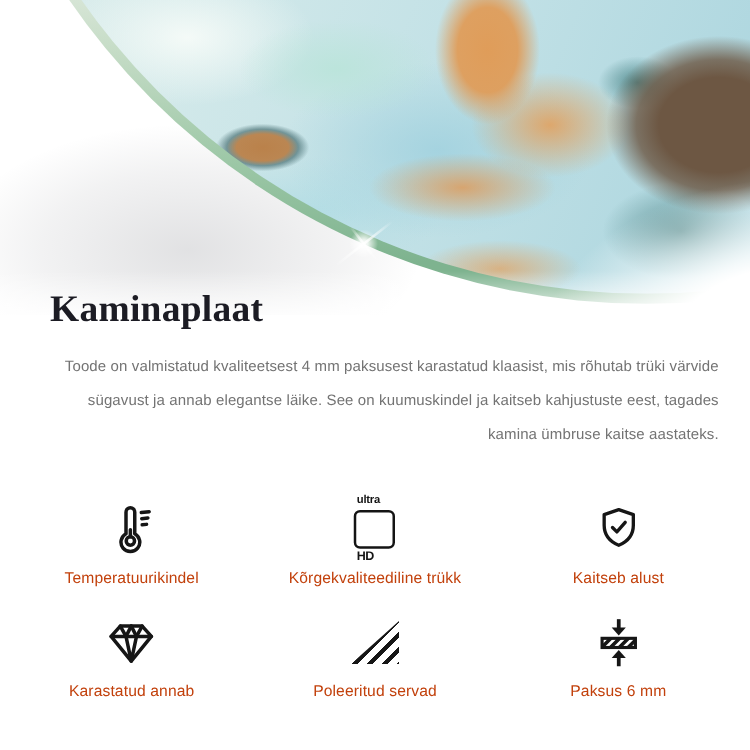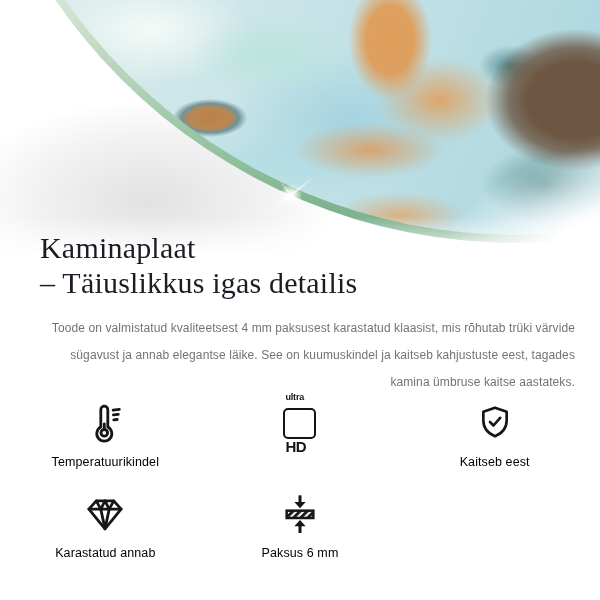--- a/index.html
+++ b/index.html
@@ -59,47 +59,47 @@
   }
   .sparkle .ray { position:absolute; left:-16px; top:12px; width:58px; height:2px;
     background: linear-gradient(90deg, rgba(255,255,255,0) 0%, rgba(255,255,255,0.9) 50%, rgba(255,255,255,0) 100%);
   }
   .sparkle .ray.r1 { transform: rotate(-38deg); }
   .sparkle .ray.r2 { transform: rotate(52deg); width:34px; left:-4px; }
 
   
   .content { position:absolute; left:40px; top:230px; width:535px; }
   h1.title {
-    margin:0; font-family:"Liberation Serif", serif; font-weight:400;
+    margin:0; font-family:"Liberation Serif", serif; font-weight:700;
     font-size:30px; line-height:35px; color:#1c1c24; letter-spacing:0.2px;
   }
   p.desc {
     margin:15px 0 0 0; font-size:12px; line-height:27px; color:#737373;
     letter-spacing:0.1px; width:535px;text-align:right;
   }
 
   
   .features {
     position:absolute; left:8px; top:400px; width:584px;
     display:grid; grid-template-columns:1fr 1fr 1fr; row-gap:22px;
   }
   .feature { display:flex; flex-direction:column; align-items:center; }
   .icon-box { height:46px; display:flex; align-items:center; justify-content:center; }
-  .feature .label { margin-top:9px; font-size:12.5px; color:#000000; letter-spacing:0.1px; }
+  .feature .label { margin-top:9px; font-size:12.5px; color:#c2410c; letter-spacing:0.1px; }
 
   .icon-svg { stroke:#161616; fill:none; stroke-width:1.6; stroke-linecap:round; stroke-linejoin:round; }
 
   
   .uhd {
     width:33px; height:31px; border:2.2px solid #141414; border-radius:5px;
     display:flex; flex-direction:column; align-items:flex-start; justify-content:center;
     line-height:1; color:#141414; box-sizing:border-box;gap:36px;
   }
   .uhd .t { font-size:9px; font-weight:700; letter-spacing:-0.2px; }
-  .uhd .b { font-size:15px; font-weight:800; letter-spacing:-0.5px; margin-top:1px; }
+  .uhd .b { font-size:10px; font-weight:800; letter-spacing:-0.5px; margin-top:1px; }
 
   
   .stripes {
     width:40px; height:36px;
     background: repeating-linear-gradient(135deg, #161616 0px, #161616 3.5px, rgba(0,0,0,0) 3.5px, rgba(0,0,0,0) 8.5px);
     clip-path: polygon(2% 98%, 98% 2%, 98% 98%);
   }
 </style>
 </head>
 <body>
@@ -114,21 +114,20 @@
     <div class="sparkle">
       <span class="ray r1"></span>
       <span class="ray r2"></span>
       <span class="glow"></span>
     </div>
   </div>
 
   <div class="content">
     <h1 class="title">
       <span style="display:block">Kaminaplaat</span>
-      <span style="display:block">– Täiuslikkus igas detailis</span>
     </h1>
     <p class="desc">Toode on valmistatud kvaliteetsest 4 mm paksusest karastatud klaasist, mis rõhutab trüki värvide sügavust ja annab elegantse läike. See on kuumuskindel ja kaitseb kahjustuste eest, tagades kamina ümbruse kaitse aastateks.</p>
   </div>
 
   <div class="features">
 
     <div class="feature">
       <div class="icon-box">
         <svg class="icon-svg" width="42" height="44" viewBox="0 0 24 24" aria-hidden="true">
           <path d="M13.6 4.4a2 2 0 0 0-4 0v9.9a4.3 4.3 0 1 0 4 0Z"></path>
@@ -142,45 +141,52 @@
       <div class="label">Temperatuurikindel</div>
     </div>
 
     <div class="feature">
       <div class="icon-box">
         <div class="uhd">
           <span class="t">ultra</span>
           <span class="b">HD</span>
         </div>
       </div>
+      <div class="label">Kõrgekvaliteediline trükk</div>
     </div>
 
     <div class="feature">
       <div class="icon-box">
         <svg class="icon-svg" width="40" height="42" viewBox="0 0 24 24" aria-hidden="true">
           <path d="M12 2.8 19 5.2v5.1c0 4.6-2.9 7.9-7 9.6-4.1-1.7-7-5-7-9.6V5.2Z"></path>
           <path d="m9 11.4 2.1 2.1 4-4.6"></path>
         </svg>
       </div>
-      <div class="label">Kaitseb eest</div>
+      <div class="label">Kaitseb alust</div>
     </div>
 
     <div class="feature">
       <div class="icon-box">
         <svg class="icon-svg" width="46" height="42" viewBox="0 0 24 24" aria-hidden="true">
           <path d="M7 4.5h10l4.2 4.7L12 20.5 2.8 9.2Z"></path>
           <line x1="2.8" y1="9.2" x2="21.2" y2="9.2"></line>
           <path d="M7 4.5 9.6 9.2 12 20.5 14.4 9.2 17 4.5"></path>
           <path d="M12 4.5 9.6 9.2"></path>
           <path d="M12 4.5 14.4 9.2"></path>
         </svg>
       </div>
       <div class="label">Karastatud annab</div>
     </div>
 
+    <div class="feature">
+      <div class="icon-box">
+        <div class="stripes"></div>
+      </div>
+      <div class="label">Poleeritud servad</div>
+    </div>
 
     <div class="feature">
       <div class="icon-box">
         <svg width="40" height="44" viewBox="0 0 24 24" aria-hidden="true">
           <defs>
             <pattern id="hatch" width="3" height="3" patternUnits="userSpaceOnUse" patternTransform="rotate(45)">
               <rect width="1.7" height="3" fill="#161616"></rect>
             </pattern>
           </defs>
           <rect x="11.1" y="0.8" width="1.8" height="4.4" fill="#161616"></rect>

